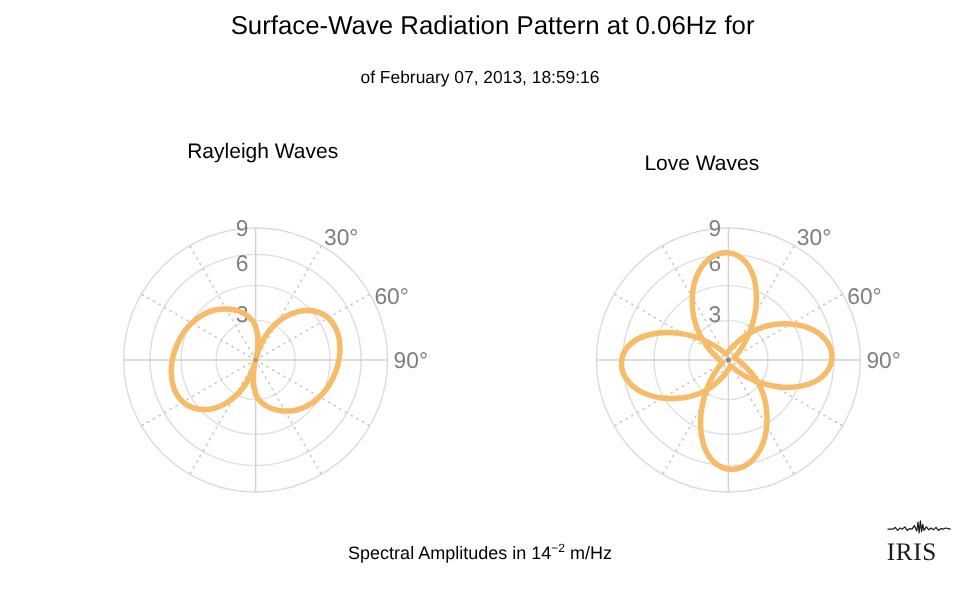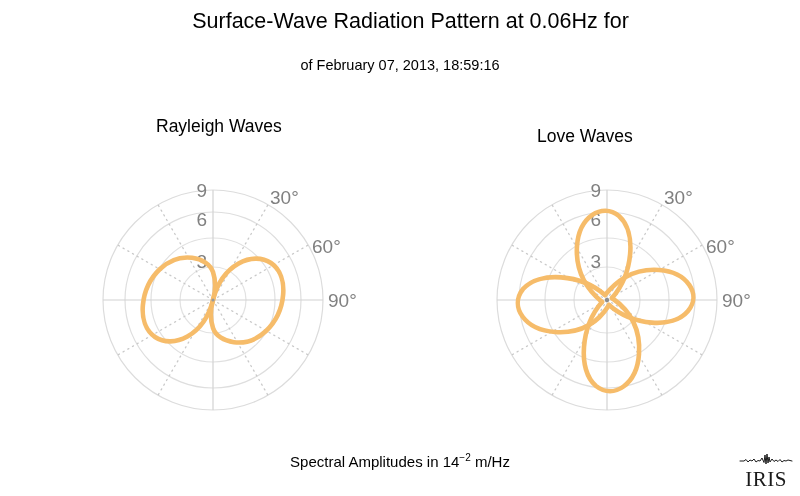--- a/index.html
+++ b/index.html
@@ -71,24 +71,24 @@
   }
   #footer-caption sup {
     font-size: 10px;
     vertical-align: super;
   }
 
   
   #iris-logo {
     position: absolute;
     left: 739px;
-    top: 452px;
+    top: 433px;
     width: 54px;
     height: 38px;
-    text-align: center;
+    text-align: left;
   }
   #iris-wordmark {
     font-family: "Liberation Serif", serif;
     font-size: 21px;
     line-height: 21px;
     letter-spacing: 0.5px;
     color: #1a1a1a;
     margin-top: -1px;
   }
 </style>

